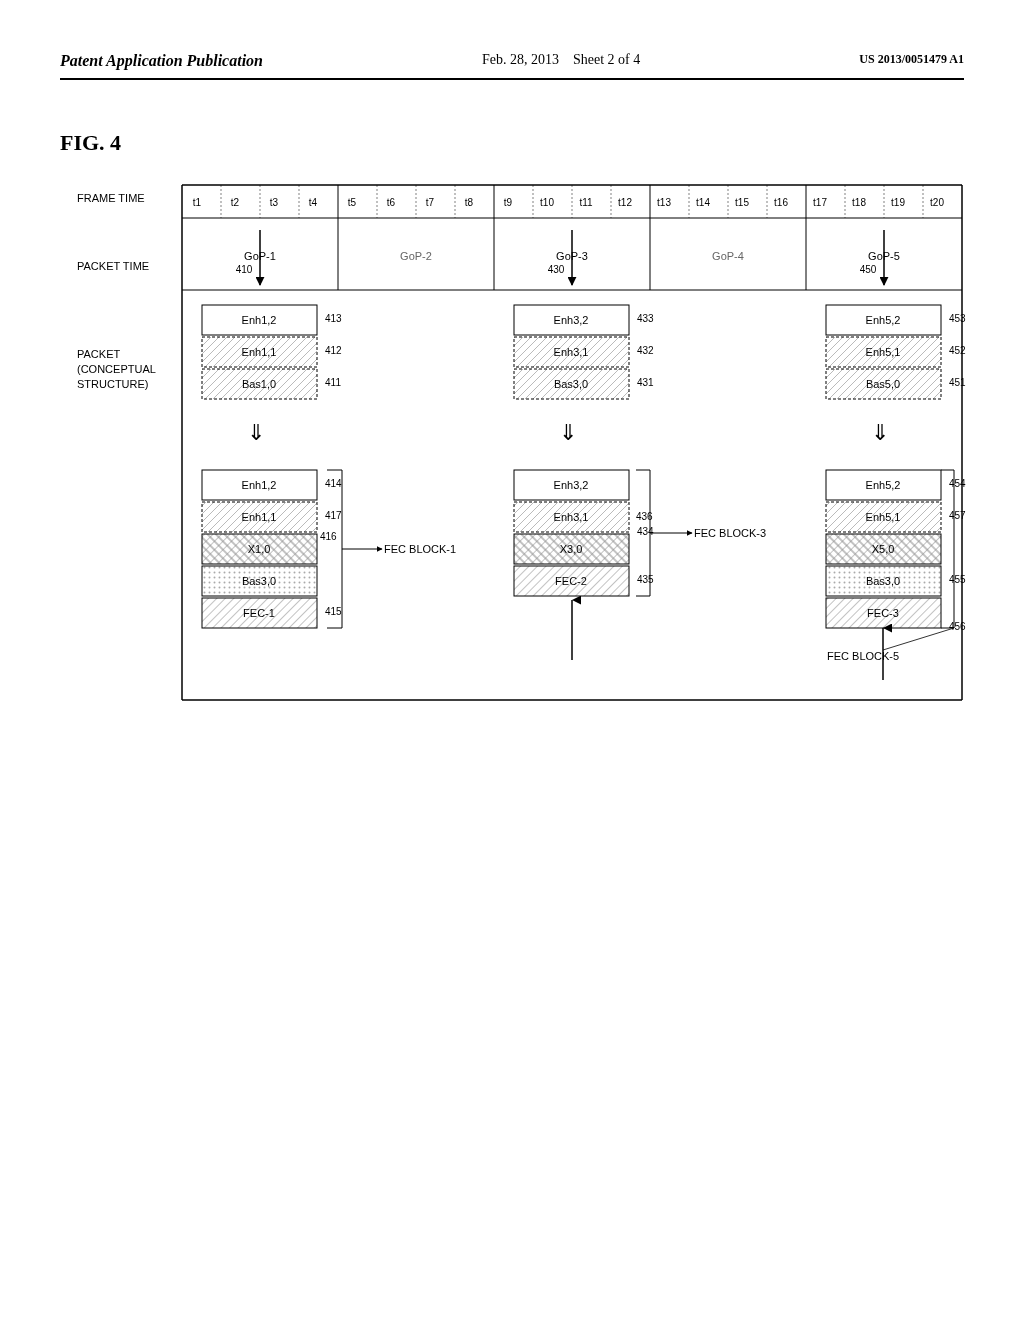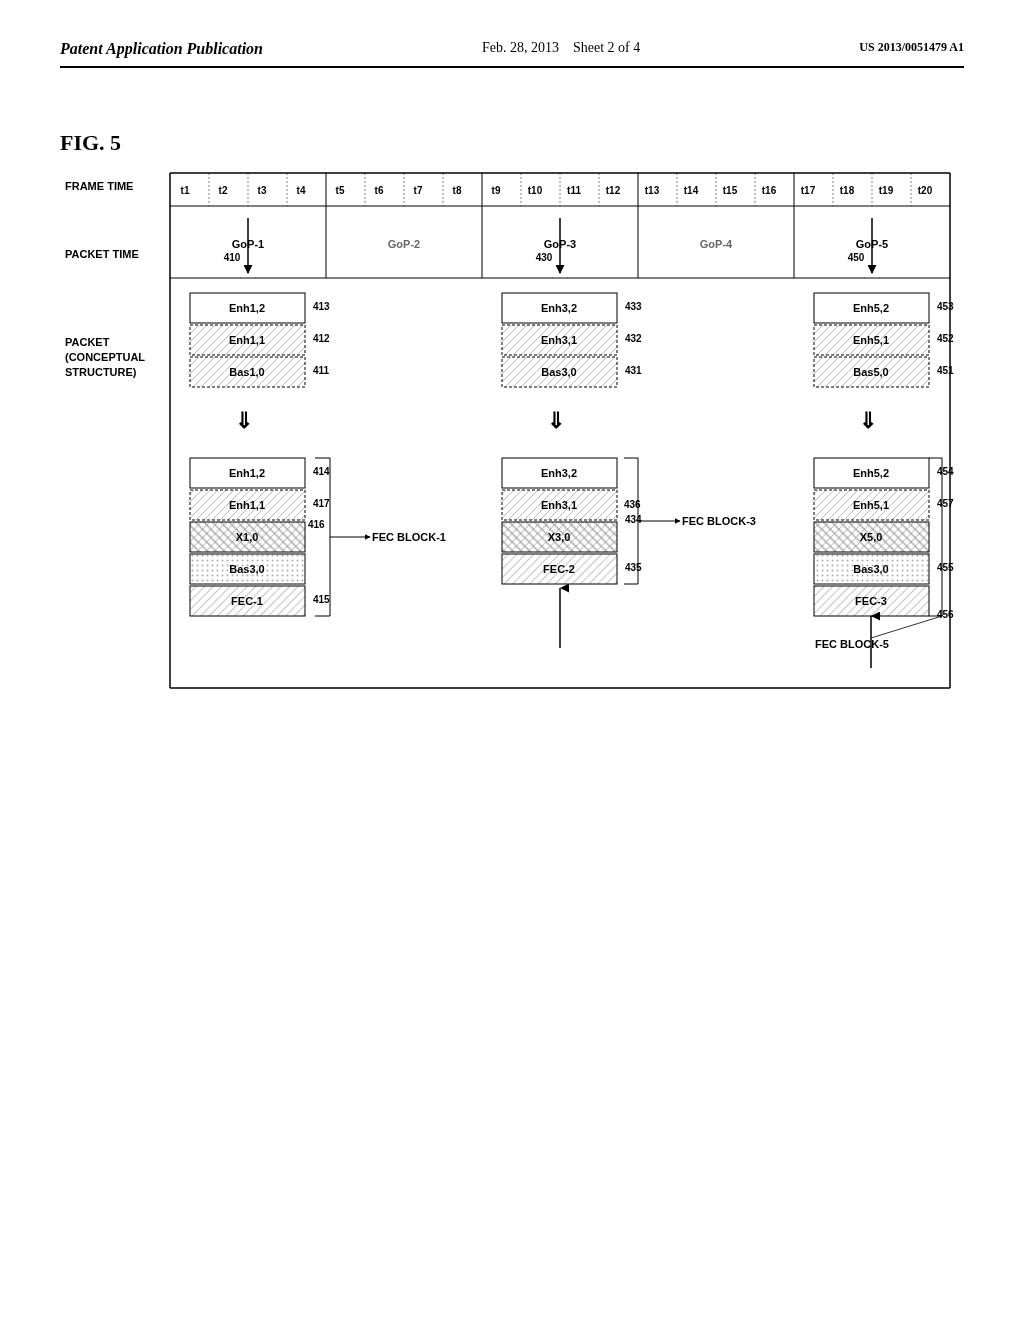--- a/index.html
+++ b/index.html
@@ -9,21 +9,21 @@
       width: 1024px;
       min-height: 1320px;
       position: relative;
       overflow: hidden;
     }
 
     .page {
       width: 1024px;
       min-height: 1320px;
       background: #fff;
-      padding: 40px 60px;
+      padding: 52px 60px;
       position: relative;
     }
 
     
     .header {
       display: flex;
       justify-content: space-between;
       align-items: flex-start;
       border-bottom: 2px solid #000;
       padding-bottom: 8px;
@@ -52,40 +52,39 @@
       font-weight: bold;
       position: absolute;
       left: 60px;
       top: 130px;
     }
 
     
     .diagram-container {
       position: relative;
       margin-top: 60px;
-      margin-left: 0px;
-      font-weight: bold;
+      margin-left: 12px;
     }
 
   </style>
 </head>
 <body>
 
 <div class="page">
 
   <div class="header">
     <div class="header-left">Patent Application Publication</div>
     <div class="header-center">
       <span>Feb. 28, 2013</span>&nbsp;&nbsp;&nbsp;
       <span>Sheet 2 of 4</span>
     </div>
     <div class="header-right">US 2013/0051479 A1</div>
   </div>
 
-  <div class="fig-label">FIG. 5</div>
+  <div class="fig-label">FIG. 4</div>
 
   <div class="diagram-container">
     <svg viewBox="0 0 900 1050" width="900" height="1050">
       <defs>
 
         <pattern id="hatch" patternUnits="userSpaceOnUse" width="6" height="6" patternTransform="rotate(45)">
           <line x1="0" y1="0" x2="0" y2="6" stroke="#888" stroke-width="1"></line>
         </pattern>
 
         <pattern id="cross" patternUnits="userSpaceOnUse" width="6" height="6" patternTransform="rotate(45)">

